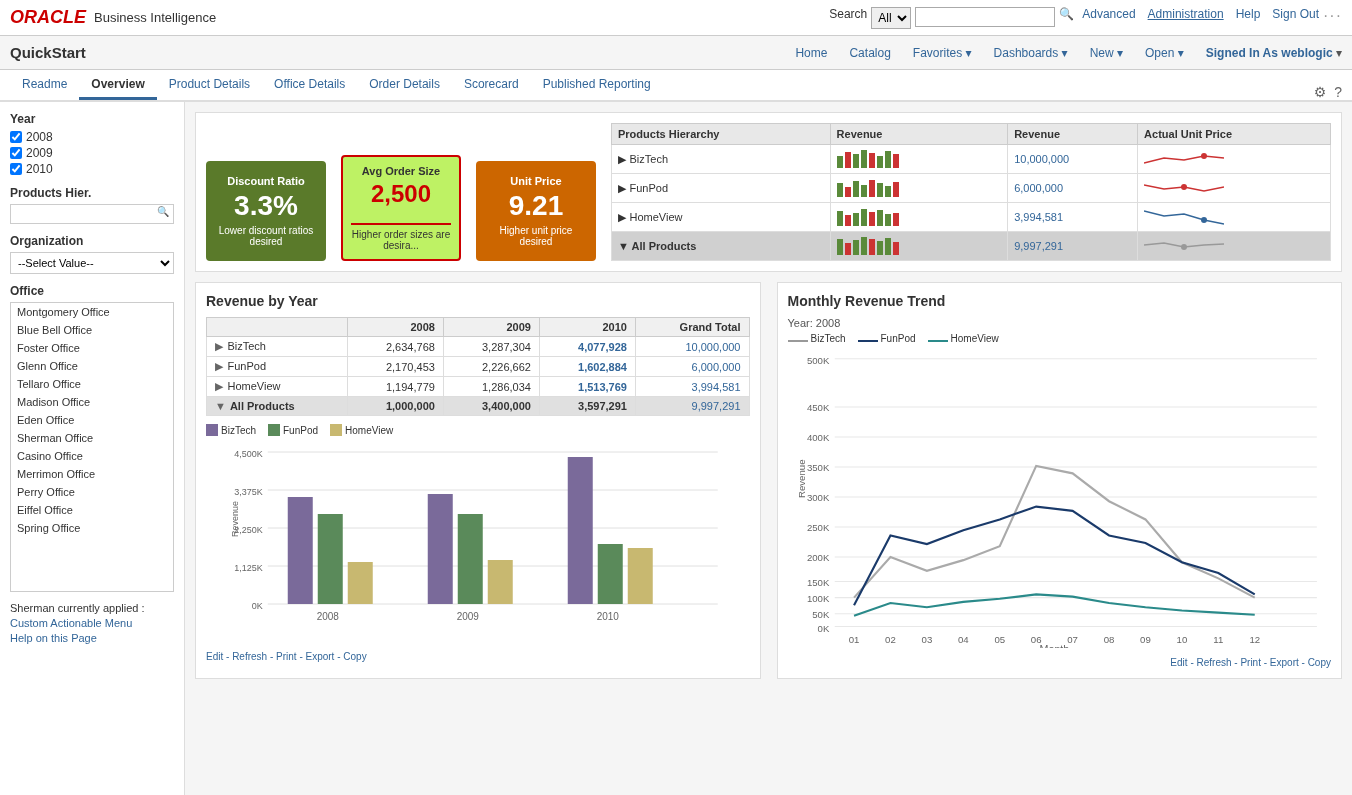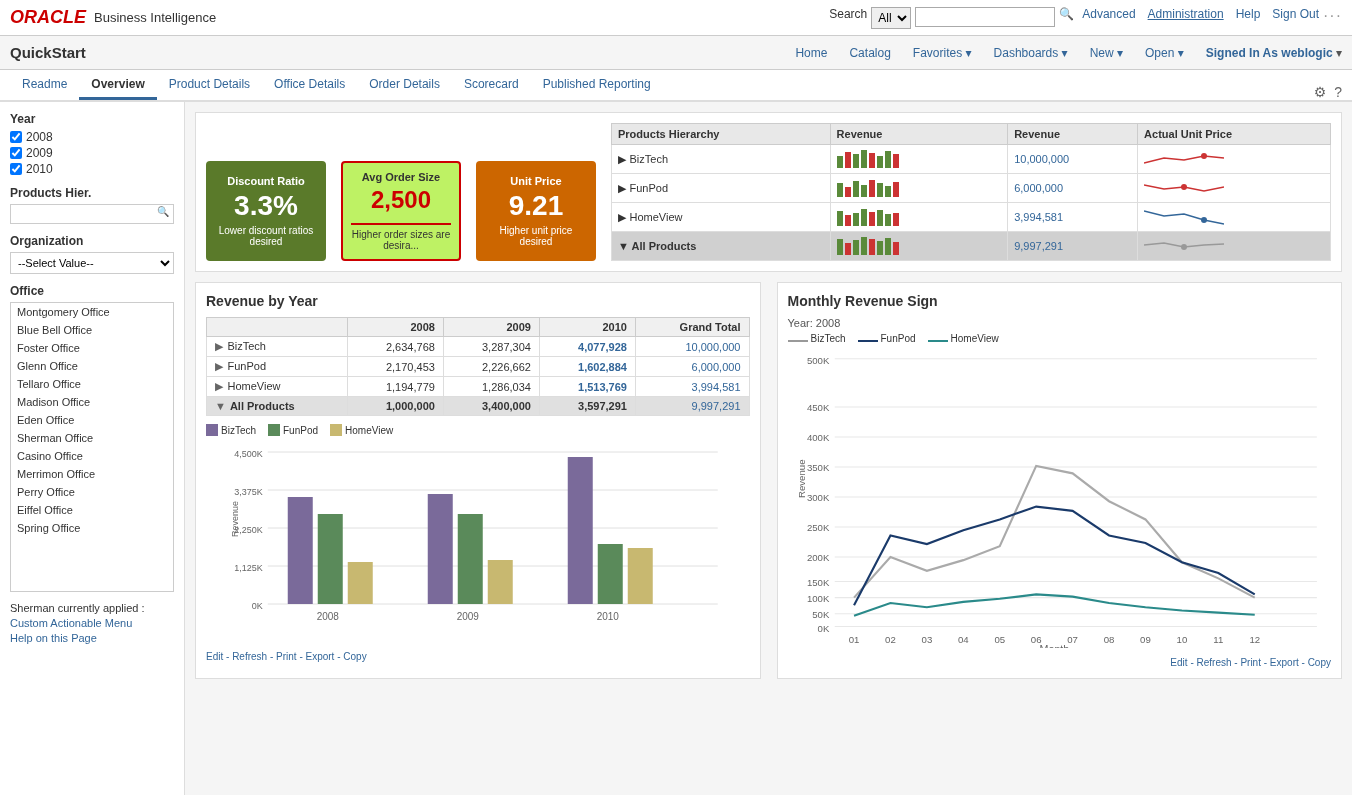--- a/index.html
+++ b/index.html
@@ -285,21 +285,21 @@
     <div id="kpi-section">
 
       <div class="kpi-card kpi-green">
         <div class="kpi-title">Discount Ratio</div>
         <div class="kpi-value">3.3%</div>
         <div class="kpi-sub">Lower discount ratios desired</div>
       </div>
 
       <div class="kpi-card kpi-white">
         <div class="kpi-title">Avg Order Size</div>
-        <div class="kpi-value" style="font-size:24px; color:#cc0000; font-weight:bold; border-bottom: 2px solid #cc0000; width:100%; text-align:center; padding-bottom:10px;">2,500</div>
+        <div class="kpi-value" style="font-size:24px; color:#cc0000; font-weight:bold; border-bottom: 2px solid #cc0000; width:100%; text-align:center; padding-bottom:16px;">2,500</div>
         <div class="kpi-sub" style="color:#333;">Higher order sizes are desira...</div>
       </div>
 
       <div class="kpi-card kpi-orange">
         <div class="kpi-title">Unit Price</div>
         <div class="kpi-value">9.21</div>
         <div class="kpi-sub">Higher unit price desired</div>
       </div>
 
       <div id="kpi-table">
@@ -508,21 +508,21 @@
           <span> - </span>
           <span>Print</span>
           <span> - </span>
           <span>Export</span>
           <span> - </span>
           <span>Copy</span>
         </div>
       </div>
 
       <div id="monthly-trend">
-        <div class="section-title">Monthly Revenue Sign</div>
+        <div class="section-title">Monthly Revenue Trend</div>
         <div class="year-label">Year: 2008</div>
 
         <div class="legend" style="margin-bottom:4px;">
           <div class="legend-item">
             <div class="legend-color-line" style="background:#999; height:2px; margin-top:5px;"></div>
             <span>BizTech</span>
           </div>
           <div class="legend-item">
             <div class="legend-color-line" style="background:#1a3a6a; height:2px; margin-top:5px;"></div>
             <span>FunPod</span>

